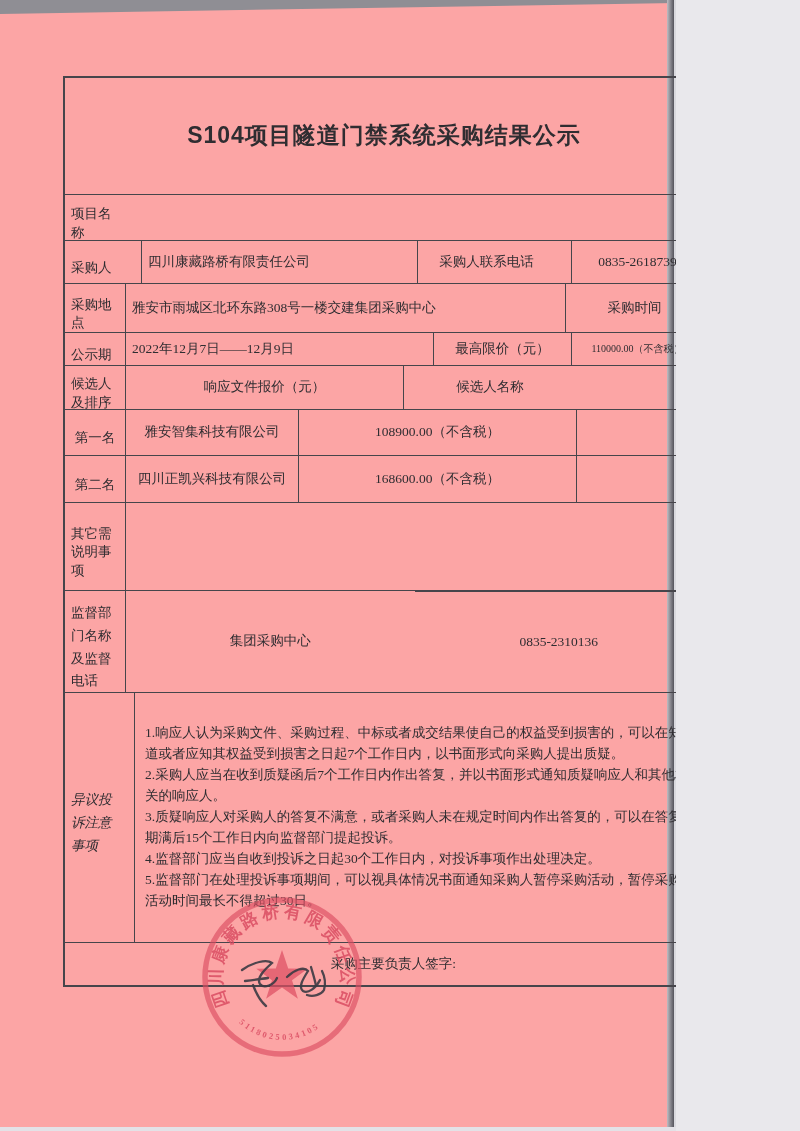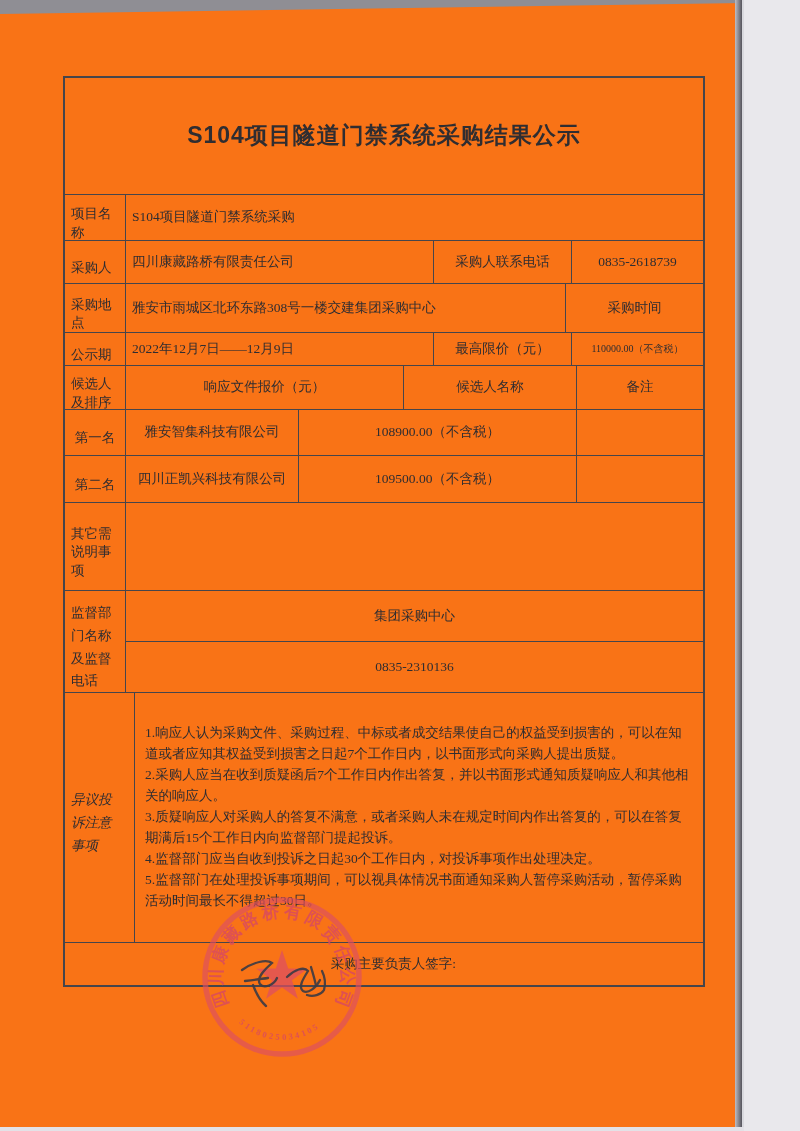--- a/index.html
+++ b/index.html
@@ -2,22 +2,22 @@
 <html><head>
 <meta charset="utf-8">
 <style>
   html,body{margin:0;padding:0;}
   body{
     width:800px;height:1131px;
     background:#e9e8ec;
     font-family:"Liberation Serif","DejaVu Serif",serif;
   }
   .page{
-    position:relative;width:744px;height:1131px;
-    background:#f97316;color:#2f2d31;overflow:hidden;
+    position:relative;width:676px;height:1131px;
+    background:#fca5a5;color:#2f2d31;overflow:hidden;
   }
   
   .edge-top{position:absolute;left:0;top:0;width:100%;height:14px;
     background:#8f8e94;clip-path:polygon(0 0,100% 0,100% 3px,0 14px);}
   .edge-right{position:absolute;top:0;right:2px;width:7px;height:100%;
     background:linear-gradient(to right,#bebdc3,#55545c);}
   .edge-right-outer{position:absolute;top:0;right:0;width:2px;height:100%;background:#d9d9de;}
   .edge-bottom{position:absolute;left:0;bottom:0;width:100%;height:4px;background:#e3e2e7;}
 
   
@@ -38,21 +38,21 @@
   .c-mid{flex:0 0 138px;}
   .c-end{flex:0 0 132px;}
   .c-name{flex:0 0 173px;}
   .c-quote{flex:0 0 278px;}
   .ctr{text-align:center;align-items:center;}
   .title-row{justify-content:center;align-items:center;display:flex;}
   .doc-title{
     font-family:"Liberation Sans","DejaVu Sans",sans-serif;
     font-weight:bold;font-size:23px;letter-spacing:1px;text-align:center;
   }
-  .sub-split{display:flex;flex-direction:column;padding:0;}
+  .sub-split{display:flex;flex-direction:row;padding:0;}
   .sub-row{flex:1 1 0;display:flex;align-items:center;justify-content:center;text-align:center;}
   .sub-row + .sub-row{border-top:1.5px solid #46454b;}
   .objection-text{padding:8px 10px;justify-content:center;margin-left:9px;}
   .objection-text p{margin:0;line-height:1.55;}
   .sig-row .cell{flex-direction:row;align-items:center;padding-left:5px;}
 
   
   .overlay{position:absolute;left:195px;top:890px;width:175px;height:175px;pointer-events:none;}
   .stamp-text{font-family:"Liberation Serif","DejaVu Serif",serif;font-weight:bold;}
 </style>
@@ -66,24 +66,23 @@
   <div class="edge-bottom"></div>
 
   <div class="tbl">
 
     <div class="row title-row" style="flex:0 0 116px;">
       <div class="doc-title">S104项目隧道门禁系统采购结果公示</div>
     </div>
 
     <div class="row" style="flex:0 0 46px;">
       <div class="cell c-label">项目名称</div>
-      <div class="cell c-flex">S104项目隧道门禁系统采购</div>
     </div>
 
-    <div class="row" style="flex:0 0 43px;">
+    <div class="row" style="flex:0 0 43px;gap:16px;">
       <div class="cell c-label">采购人</div>
       <div class="cell c-flex">四川康藏路桥有限责任公司</div>
       <div class="cell c-mid ctr">采购人联系电话</div>
       <div class="cell c-end ctr">0835-2618739</div>
     </div>
 
     <div class="row" style="flex:0 0 49px;">
       <div class="cell c-label">采购地点</div>
       <div class="cell c-flex">雅安市雨城区北环东路308号一楼交建集团采购中心</div>
       <div class="cell c-mid ctr">采购时间</div>
@@ -93,34 +92,33 @@
       <div class="cell c-label">公示期</div>
       <div class="cell c-flex">2022年12月7日——12月9日</div>
       <div class="cell c-mid ctr">最高限价（元）</div>
       <div class="cell c-end ctr" style="font-size:10px;">110000.00（不含税）</div>
     </div>
 
     <div class="row" style="flex:0 0 44px;">
       <div class="cell c-label">候选人及排序</div>
       <div class="cell c-quote ctr">响应文件报价（元）</div>
       <div class="cell c-name ctr">候选人名称</div>
-      <div class="cell c-flex ctr">备注</div>
     </div>
 
     <div class="row" style="flex:0 0 46px;">
       <div class="cell c-label ctr">第一名</div>
       <div class="cell c-name ctr">雅安智集科技有限公司</div>
       <div class="cell c-quote ctr">108900.00（不含税）</div>
       <div class="cell c-flex ctr"></div>
     </div>
 
     <div class="row" style="flex:0 0 47px;">
       <div class="cell c-label ctr">第二名</div>
       <div class="cell c-name ctr">四川正凯兴科技有限公司</div>
-      <div class="cell c-quote ctr">109500.00（不含税）</div>
+      <div class="cell c-quote ctr">168600.00（不含税）</div>
       <div class="cell c-flex ctr"></div>
     </div>
 
     <div class="row" style="flex:0 0 88px;">
       <div class="cell c-label">其它需说明事项</div>
       <div class="cell c-flex"></div>
     </div>
 
     <div class="row" style="flex:0 0 102px;">
       <div class="cell c-label" style="line-height:1.7;">监督部门名称及监督电话</div>

